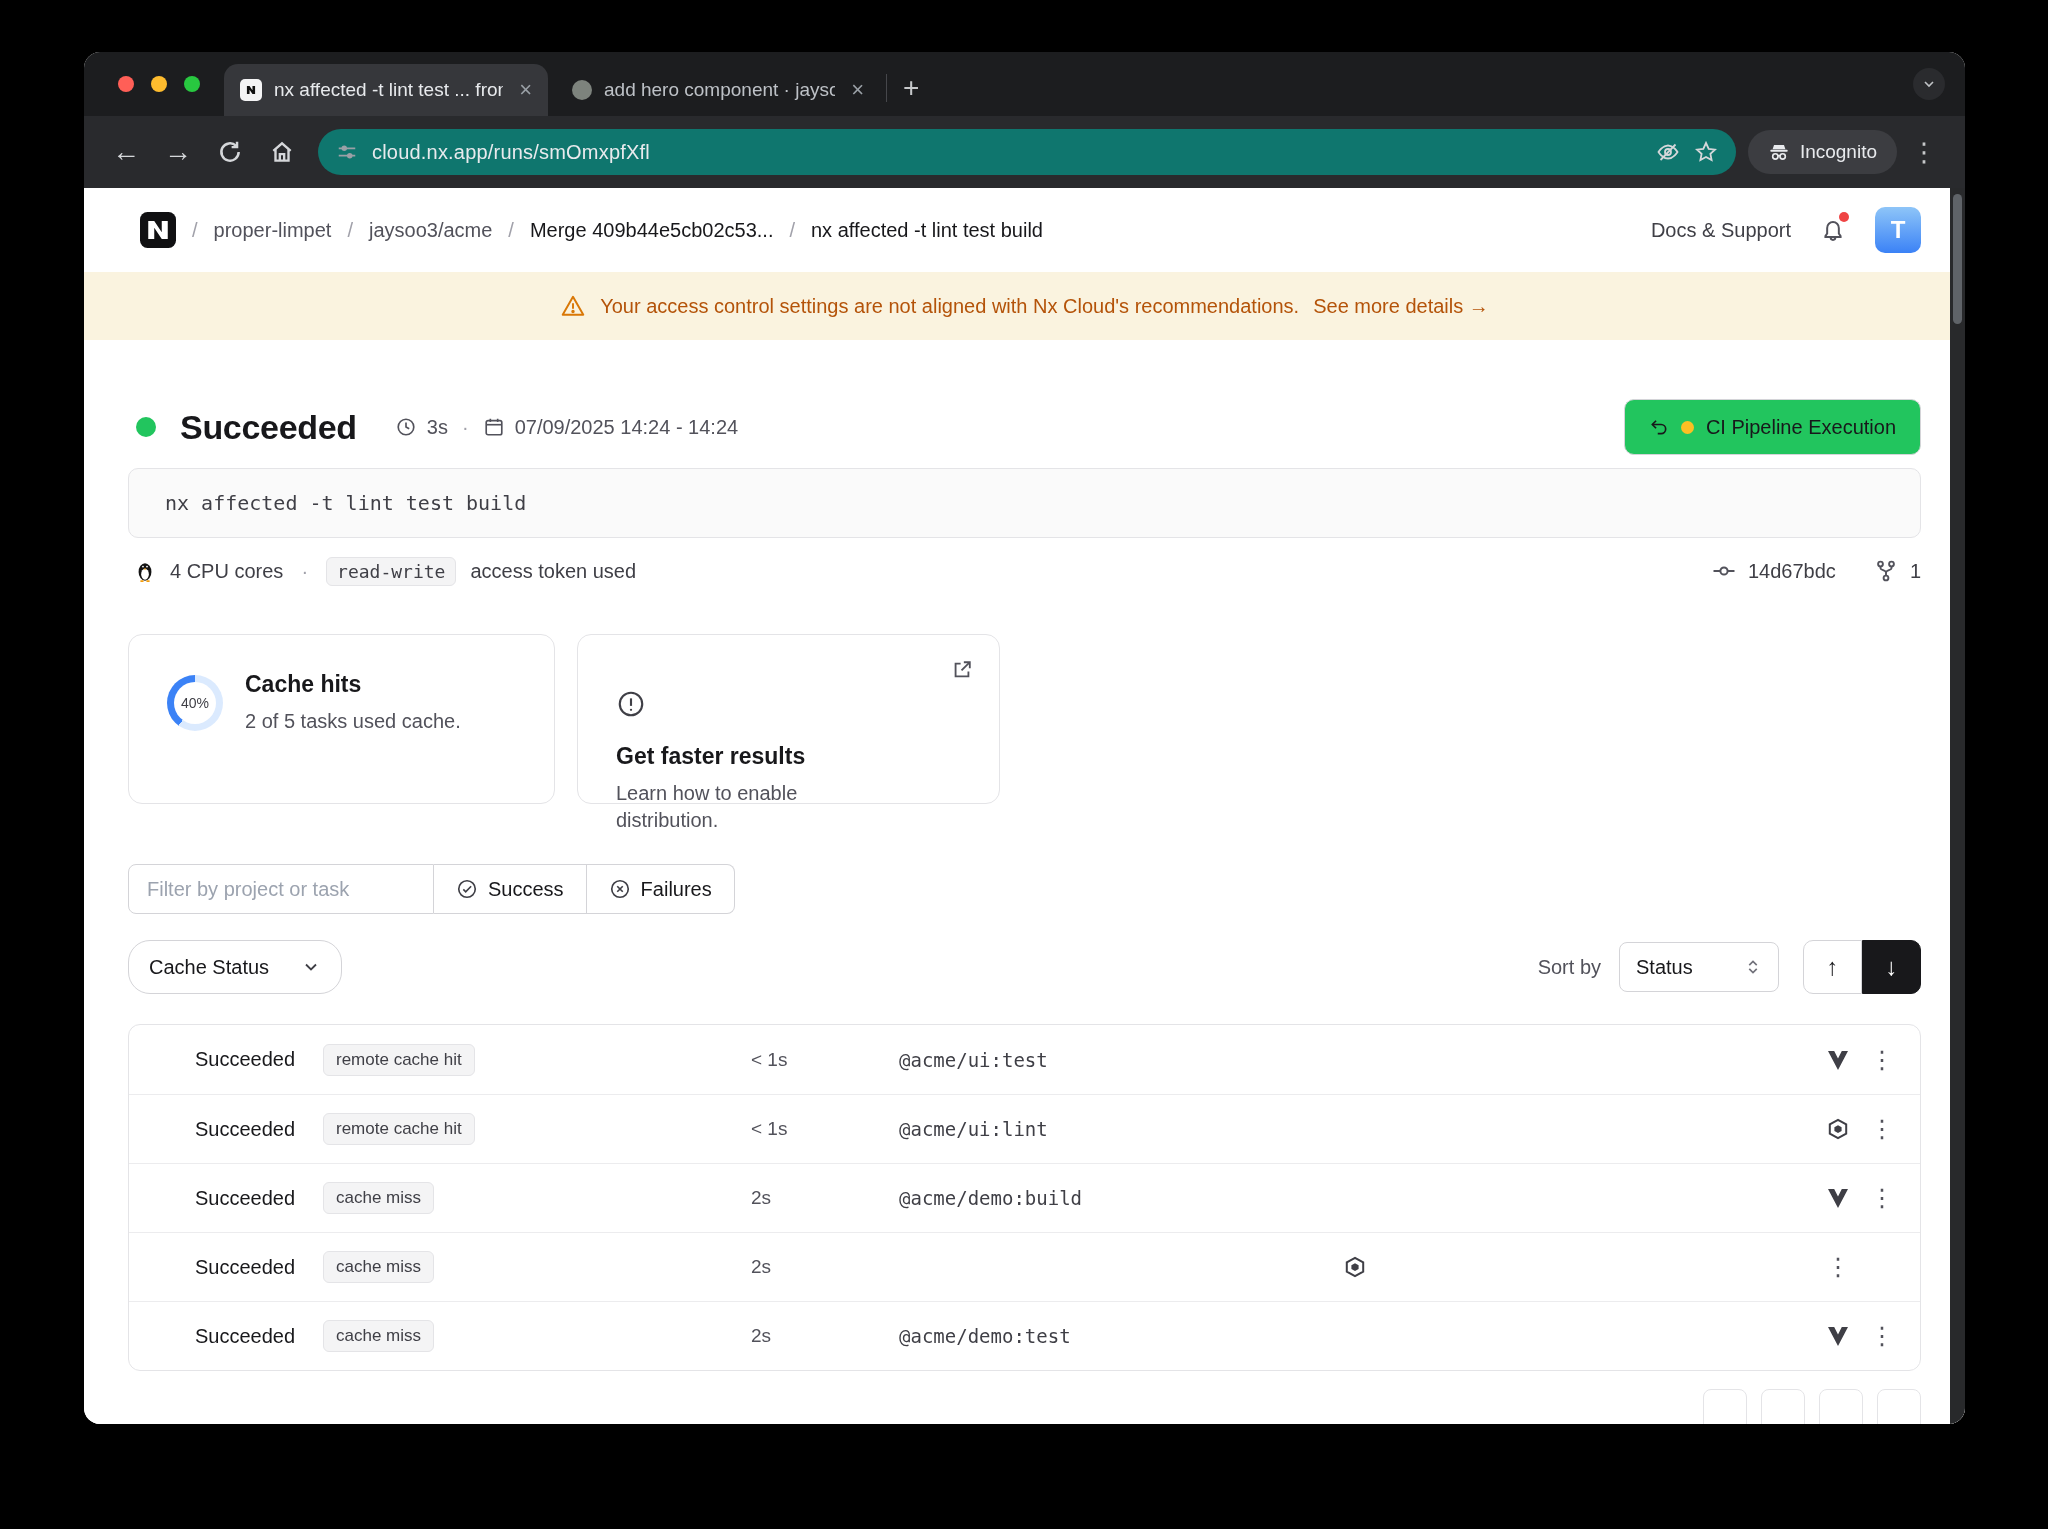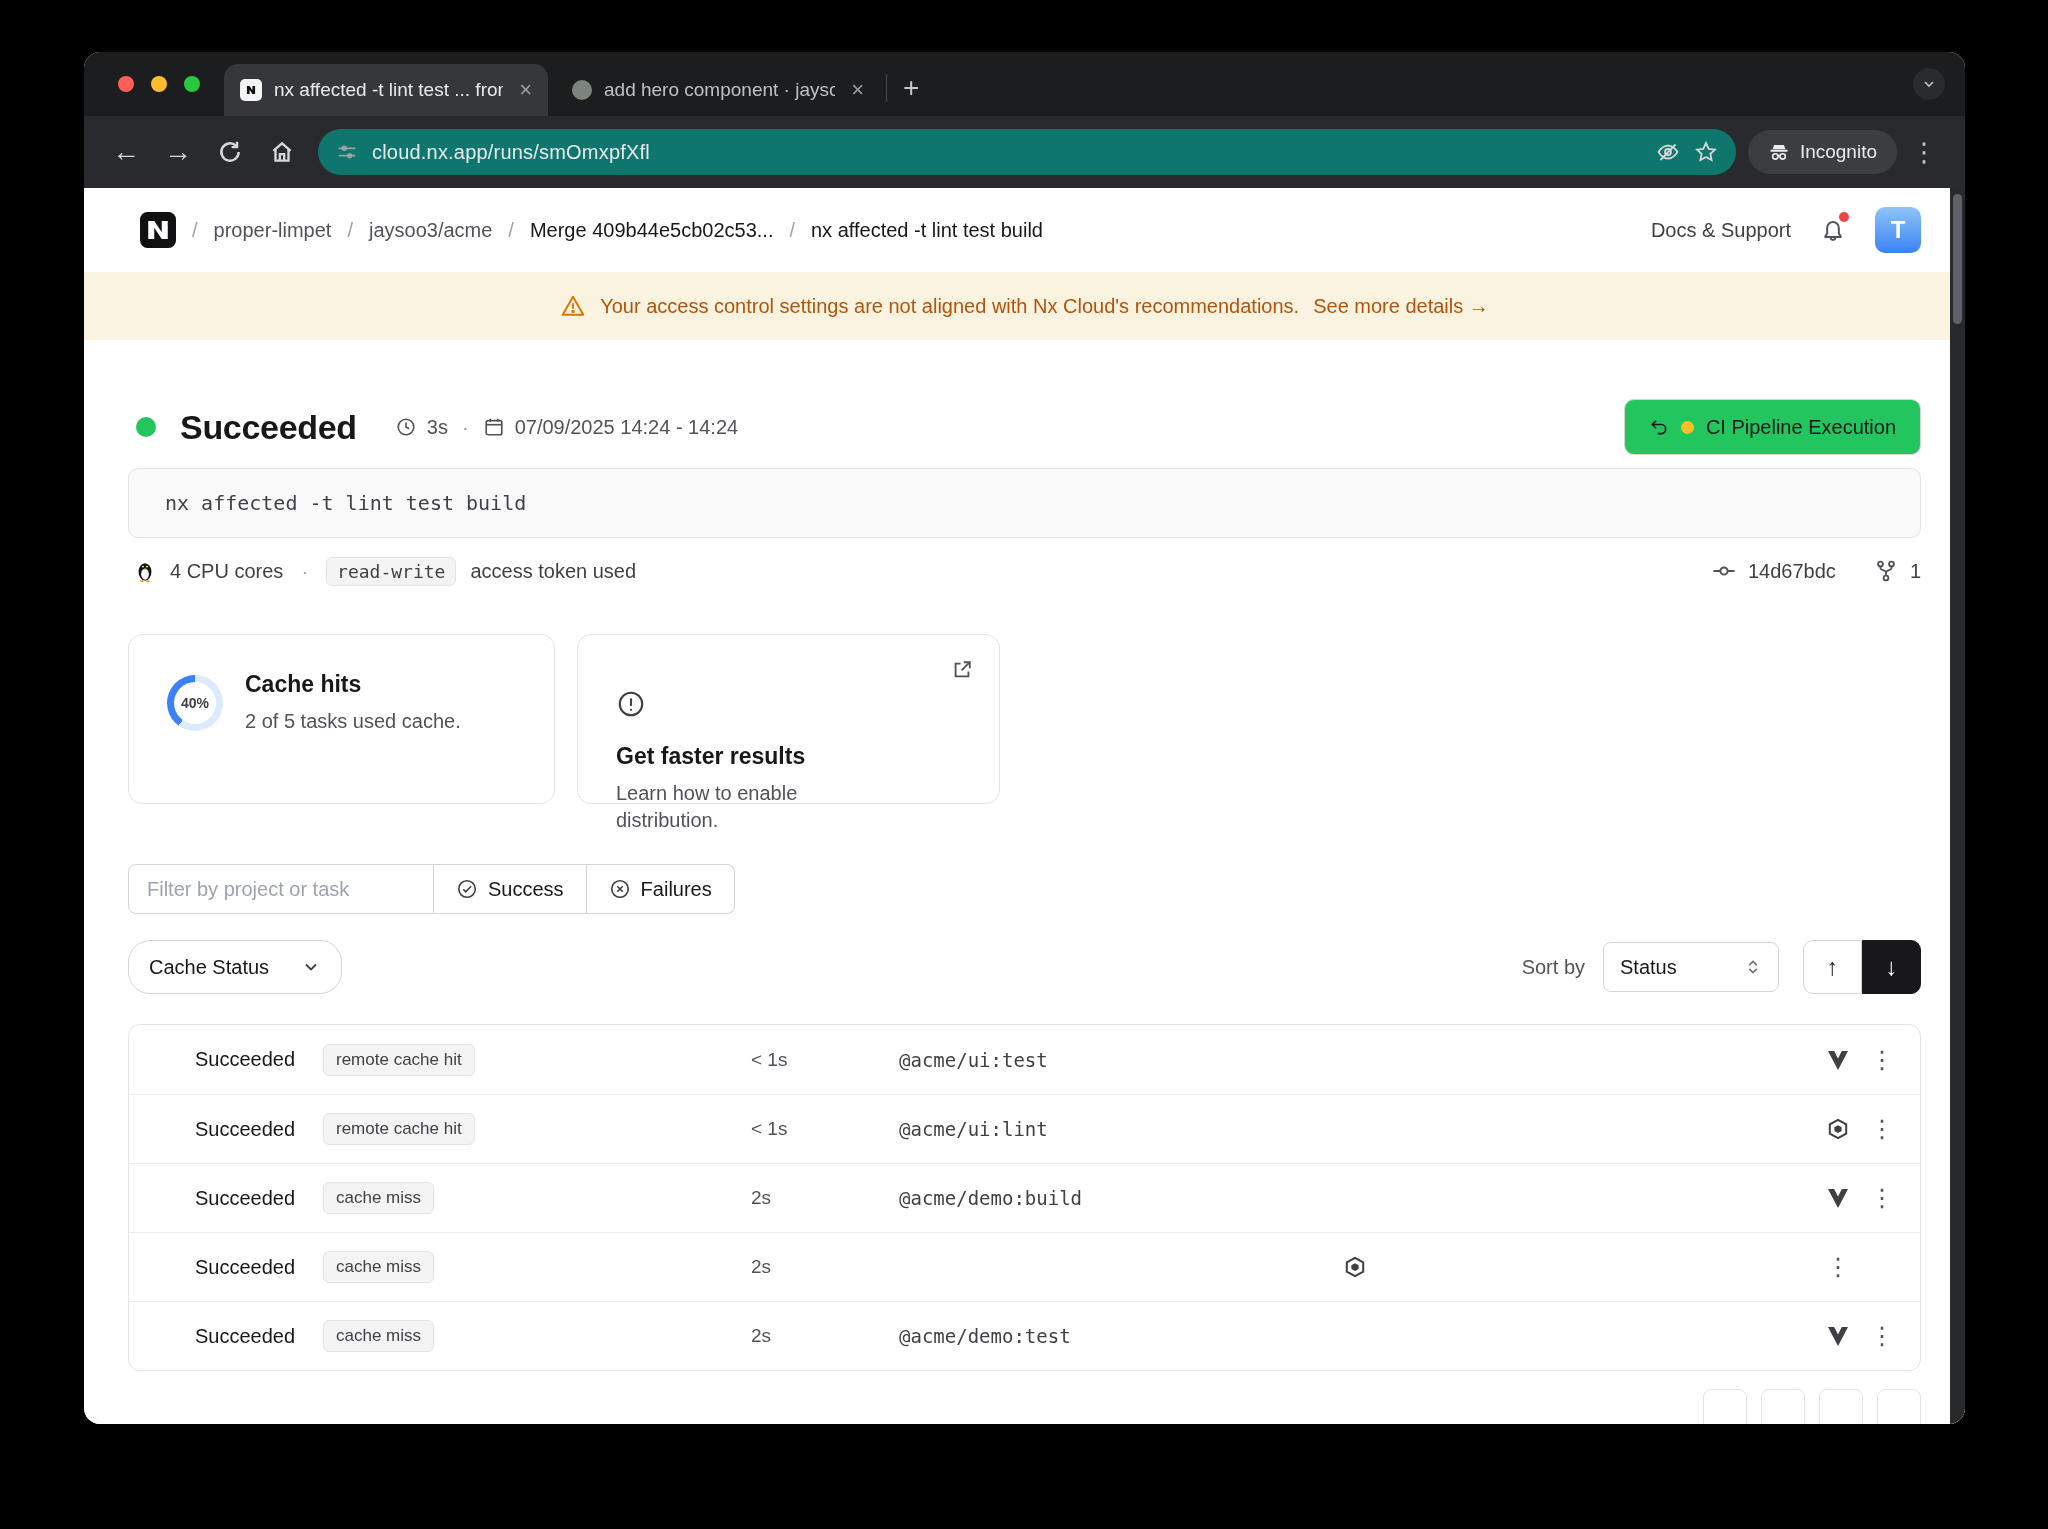--- a/index.html
+++ b/index.html
@@ -75,21 +75,21 @@
   .meta-row { margin-top:16px; height:34px; display:flex; align-items:center; font-size:20px; color:#3f3f46; }
   .meta-left { display:flex; align-items:center; gap:14px; margin-left:6px; }
   .token-chip { background:#f4f4f5; border:1px solid #e4e4e7; border-radius:6px; padding:3px 10px; font-size:18px; color:#3f3f46; }
   .meta-right { margin-left:auto; display:flex; align-items:center; gap:12px; color:#3f3f46; }
 
   .cards { margin-top:46px; display:flex; gap:22px; height:170px; }
   .card { border:1px solid #e4e4e7; border-radius:14px; position:relative; background:#fff; }
   .card-cache { width:427px; display:flex; align-items:flex-start; padding:36px 0 0 38px; gap:22px; }
   .card-faster { width:423px; display:flex; align-items:flex-start; padding:36px 0 0 38px; gap:24px;flex-direction:column; }
   .donut { width:56px; height:56px; border-radius:50%; background:conic-gradient(from 216deg, #3b82f6 0 144deg, #dbeafe 144deg 360deg);
-           position:relative; flex:0 0 auto; margin-top:4px;font-weight:bold; }
+           position:relative; flex:0 0 auto; margin-top:4px; }
   .donut-hole { position:absolute; inset:7px; background:#fff; border-radius:50%; display:flex; align-items:center;
                 justify-content:center; font-size:14px; color:#3f3f46; }
   .card-title { font-size:23px; font-weight:600; color:#18181b; margin-bottom:10px; }
   .card-sub { font-size:20px; color:#52525b; line-height:1.35; max-width:240px; }
   .ext-icon { position:absolute; right:26px; top:24px; }
   .info-wrap { margin-top:18px; flex:0 0 auto; }
 
   .filter-row { margin-top:60px; height:50px; display:flex; }
   .seg { height:50px; border:1px solid #d4d4d8; background:#fff; display:flex; align-items:center; }
   .seg-input { width:306px; border-radius:8px 0 0 8px; padding:0 18px; }
@@ -97,21 +97,21 @@
   .seg-input input::placeholder { color:#9ca3af; }
   .seg-btn { gap:10px; padding:0 22px; font-size:20px; color:#18181b; font-weight:500; border-left:none; }
   .seg-mid { border-radius:0; }
   .seg-last { border-radius:0 8px 8px 0; }
 
   .sort-row { margin-top:26px; height:54px; display:flex; align-items:center; }
   .group-btn { height:54px; width:214px; border:1px solid #d4d4d8; border-radius:22px; background:#fff;
                display:flex; align-items:center; justify-content:space-between; padding:0 20px; font-size:20px; color:#18181b; font-weight:500; }
   .sort-right { margin-left:auto; display:flex; align-items:center; gap:18px; }
   .sort-by { color:#52525b; font-size:20px; }
-  .sort-select { height:50px; width:176px; border:1px solid #d4d4d8; border-radius:8px; background:#fff;
+  .sort-select { height:50px; width:160px; border:1px solid #d4d4d8; border-radius:8px; background:#fff;
                  display:flex; align-items:center; justify-content:space-between; padding:0 16px; font-size:20px; color:#18181b; }
   .dir-pair { display:flex; margin-left:6px; }
   .dir-btn { width:59px; height:54px; display:flex; align-items:center; justify-content:center; font-size:24px; }
   .dir-up { background:#fff; border:1px solid #d4d4d8; border-radius:10px 0 0 10px; color:#18181b; }
   .dir-down { background:#18181b; border:1px solid #18181b; border-radius:0 10px 10px 0; color:#fff; }
 
   .task-list { margin-top:30px; border:1px solid #e4e4e7; border-radius:12px; overflow:hidden; background:#fff; }
   .task-row { height:69px; display:grid; align-items:center; padding:0 22px 0 26px;
               grid-template-columns:40px 128px 428px 148px 1fr 56px 32px; }
   .task-row + .task-row { border-top:1px solid #ececee; }

